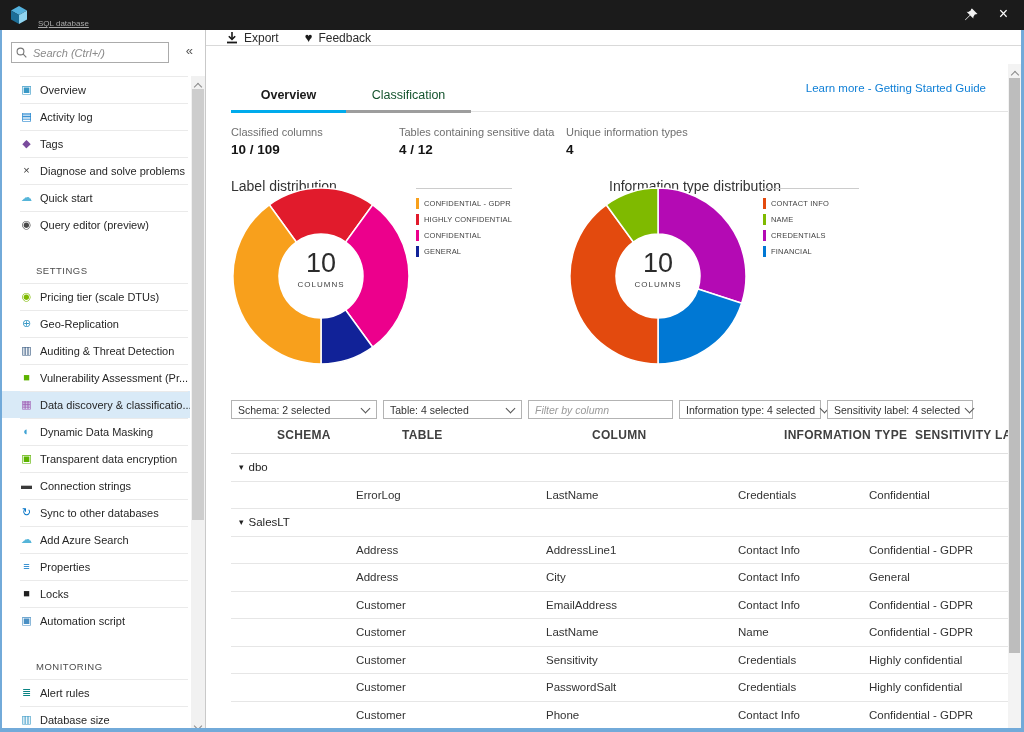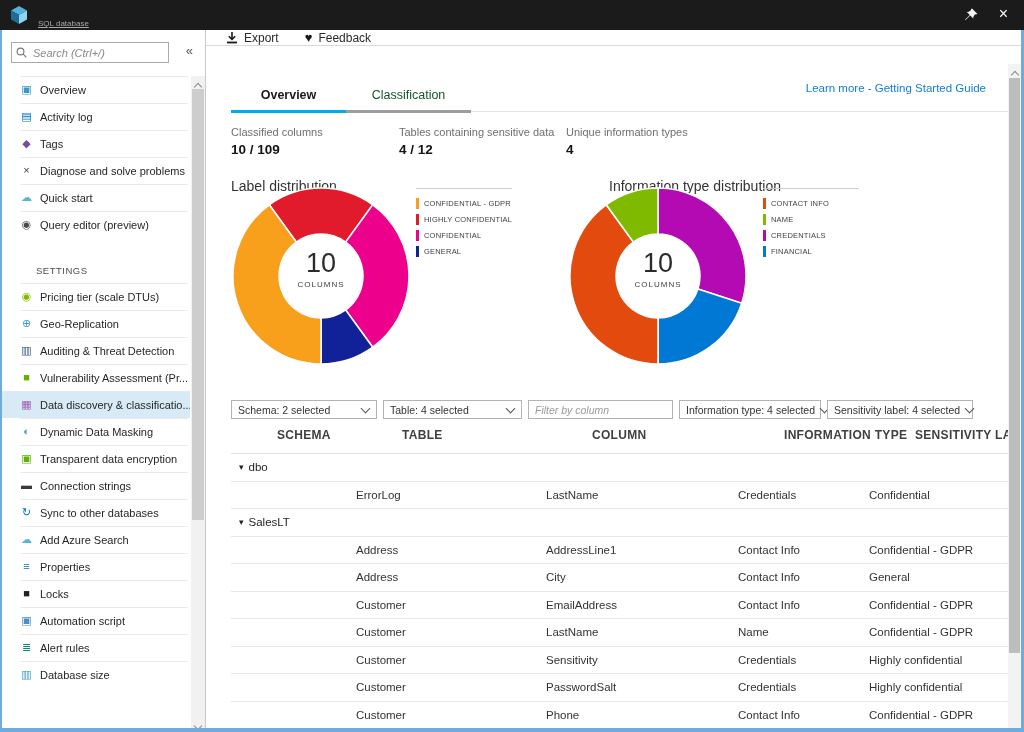--- a/index.html
+++ b/index.html
@@ -208,20 +208,21 @@
           <span class="nav-label">Properties</span>
         </div>
         <div class="nav-item">
           <span class="nav-icon" style="color: rgb(31, 31, 31);">■</span>
           <span class="nav-label">Locks</span>
         </div>
         <div class="nav-item">
           <span class="nav-icon" style="color: rgb(74, 144, 196);">▣</span>
           <span class="nav-label">Automation script</span>
         </div>
+        <div class="nav-header">MONITORING</div>
         <div class="nav-item">
           <span class="nav-icon" style="color: rgb(11, 132, 132);">≣</span>
           <span class="nav-label">Alert rules</span>
         </div>
         <div class="nav-item">
           <span class="nav-icon" style="color: rgb(57, 153, 198);">▥</span>
           <span class="nav-label">Database size</span>
         </div>
       </div>
     <div class="sb-scroll">

